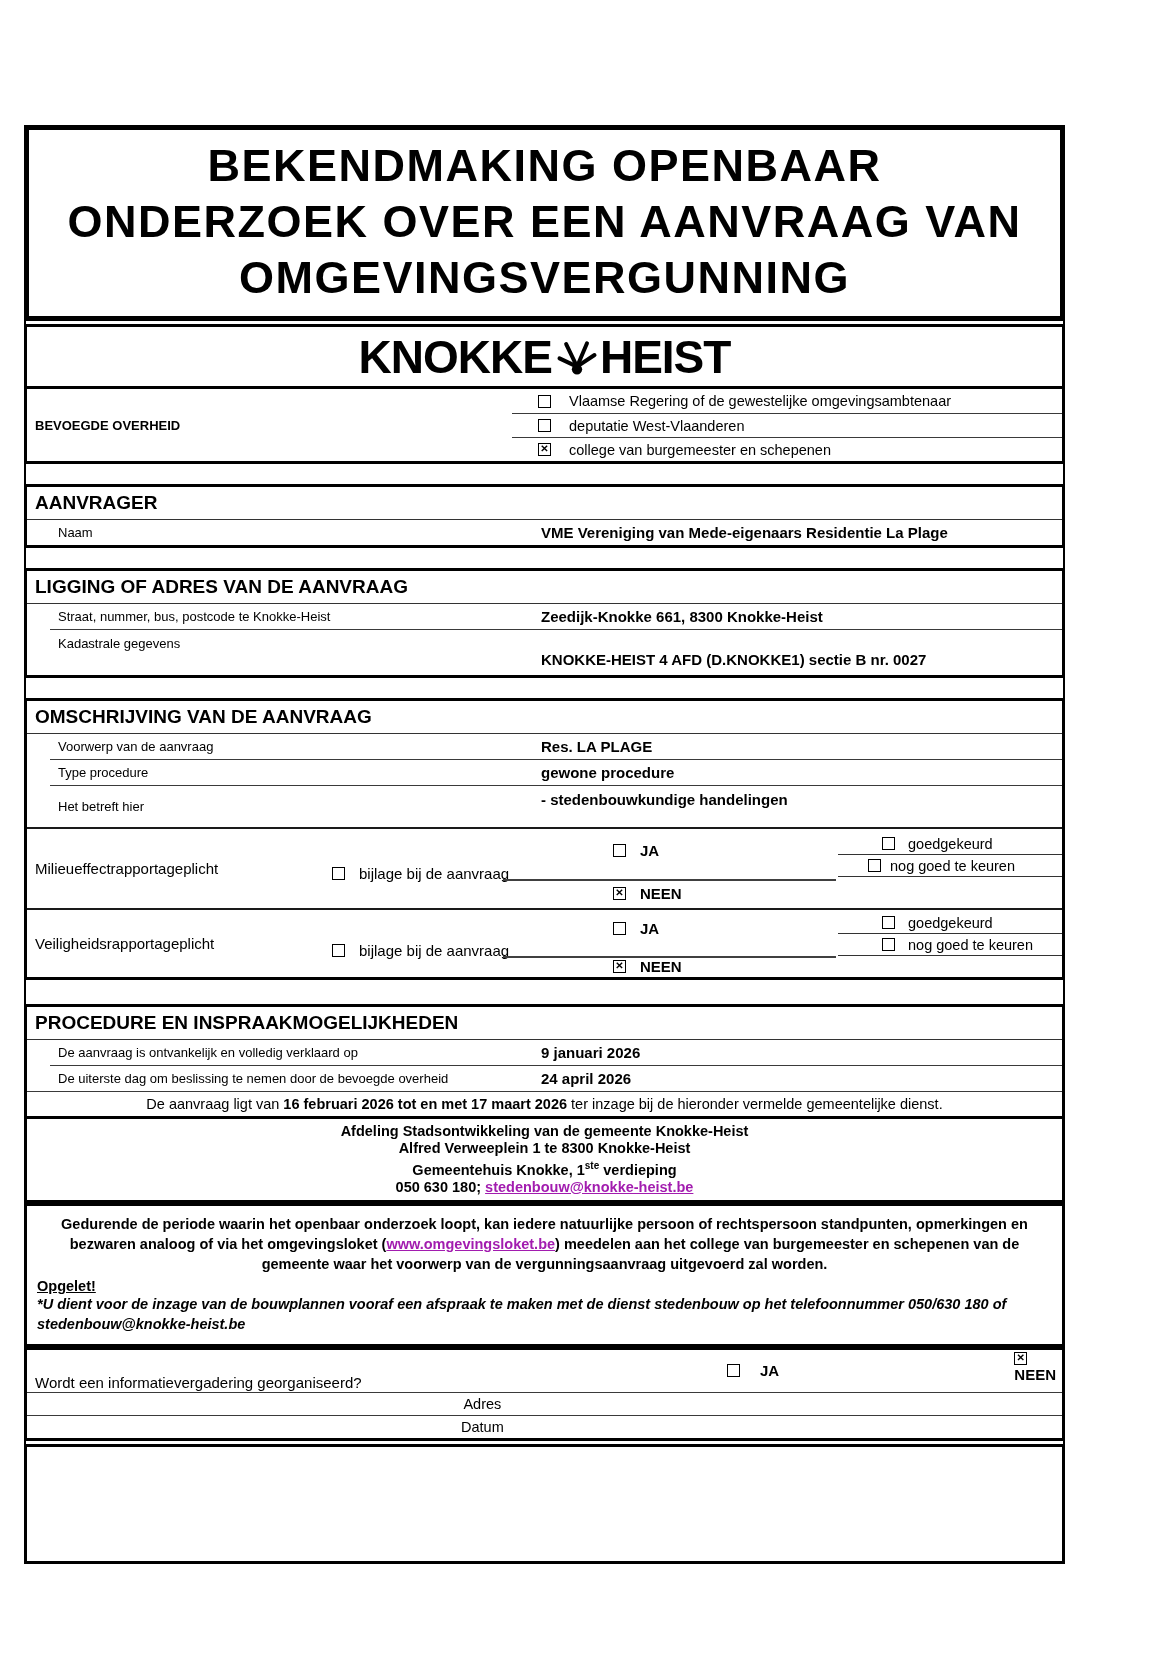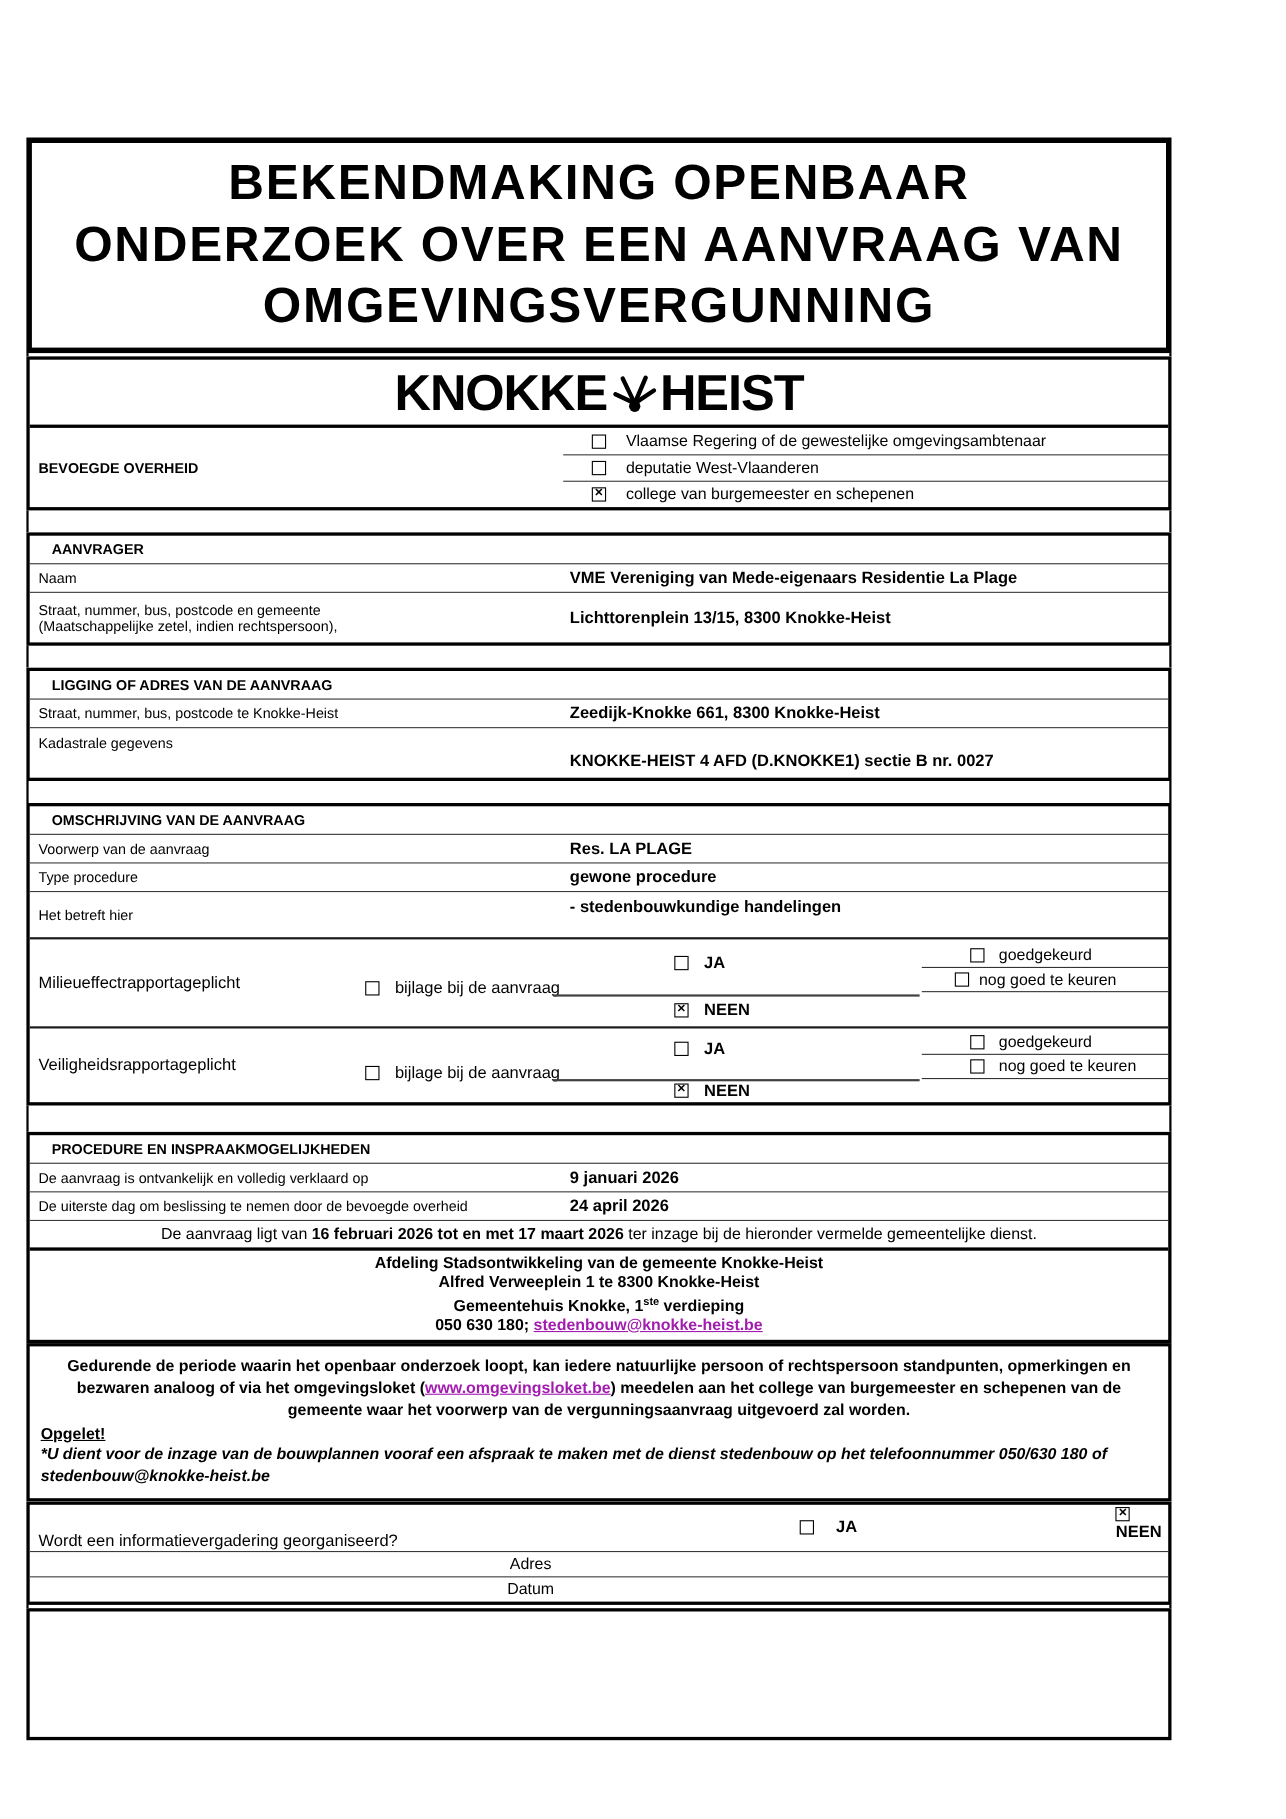--- a/index.html
+++ b/index.html
@@ -19,25 +19,25 @@
   
   .titlebox { text-align:center; padding:8px 4px 10px;margin-top:44px; }
   .title-line { font-size:45px; font-weight:700; letter-spacing:1.5px; line-height:56px; }
 
   
   .logorow { border-bottom:3px solid #000; height:62px; display:flex; align-items:center; justify-content:center; }
   .logotext { font-size:46px; font-weight:700; letter-spacing:-1px; display:flex; align-items:center; }
   .logo-sym { width:42px; height:40px; margin:6px 2px 0 4px; }
 
   
-  .trow { display:flex; border-top:1px solid #3a3a3a; }
+  .trow { display:flex; border-top:1px solid #3a3a3a;margin-left:23px; }
   .trow.first { border-top:none; }
   .lcell { width:485px; padding:4px 8px; font-size:13px; display:flex; flex-direction:column; justify-content:center; }
   .vcell { flex:1; padding:4px 6px; font-weight:700; font-size:15px; display:flex; flex-direction:column; justify-content:center; }
-  .hdr { font-weight:700; font-size:13px; padding:5px 20px; border-bottom:1px solid #333; }
+  .hdr { font-weight:700; font-size:19px; padding:5px 8px; border-bottom:1px solid #333; }
 
   
   .cb { display:inline-block; width:13px; height:13px; border:1.7px solid #000;
         font-size:10px; line-height:10px; text-align:center; font-weight:700;
         vertical-align:middle; flex:none; }
 
   
   .bevoegde { display:flex; }
   .bevoegde .lcell { justify-content:center; font-weight:700; }
   .optcol { flex:1; display:flex; flex-direction:column; }
@@ -126,27 +126,20 @@
   </div>
 
   <div class="gap"></div>
 
   <div class="box">
     <div class="hdr">AANVRAGER</div>
     <div class="trow first">
       <div class="lcell">Naam</div>
       <div class="vcell">VME Vereniging van Mede-eigenaars Residentie La Plage</div>
     </div>
-    <div class="trow" style="min-height:46px;">
-      <div class="lcell">
-        <span>Straat, nummer, bus, postcode en gemeente</span>
-        <span>(Maatschappelijke zetel, indien rechtspersoon),</span>
-      </div>
-      <div class="vcell">Lichttorenplein 13/15, 8300 Knokke-Heist</div>
-    </div>
   </div>
 
   <div class="gap"></div>
 
   <div class="box">
     <div class="hdr">LIGGING OF ADRES VAN DE AANVRAAG</div>
     <div class="trow first">
       <div class="lcell">Straat, nummer, bus, postcode te Knokke-Heist</div>
       <div class="vcell">Zeedijk-Knokke 661, 8300 Knokke-Heist</div>
     </div>

